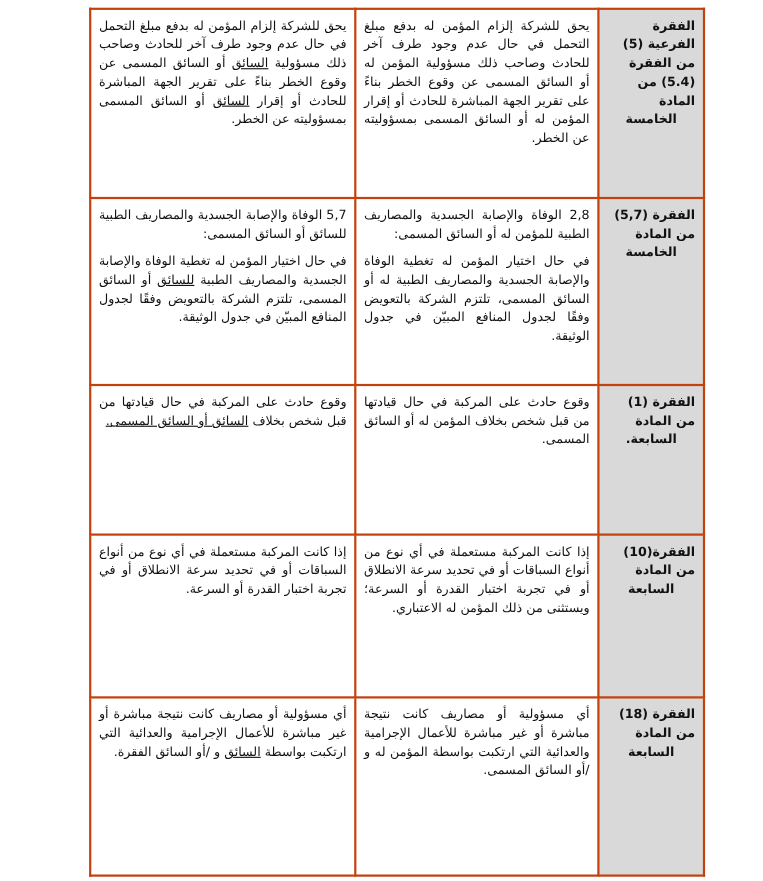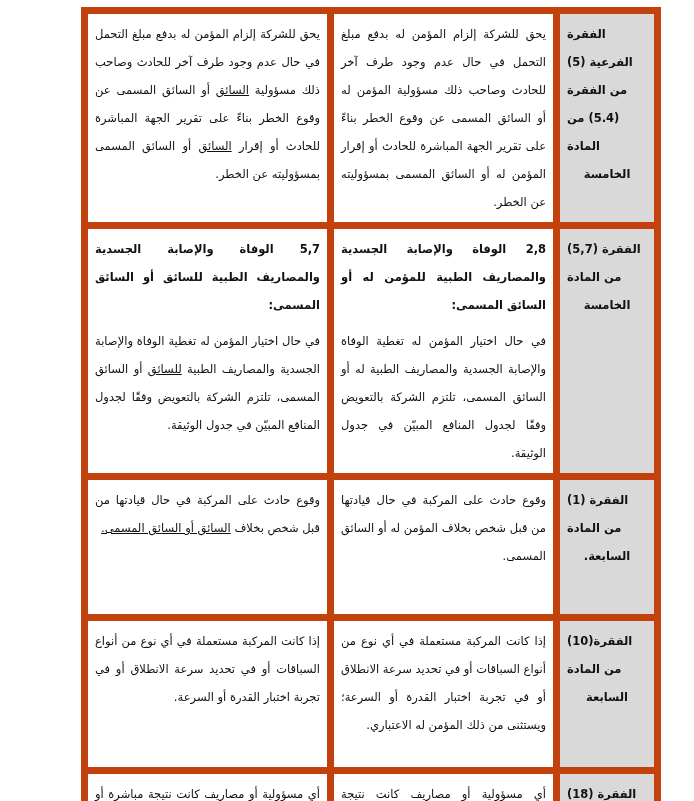--- a/index.html
+++ b/index.html
@@ -2,36 +2,36 @@
 <html><head>
   <meta charset="utf-8">
   <style>
     html, body { margin: 0; padding: 0; background: #ffffff; }
     body { width: 694px; height: 801px; position: relative; overflow: hidden; font-family: "DejaVu Sans", sans-serif; }
     .tbl {
       position: absolute; left: 81px; top: 7px; width: 558px;
       border-collapse: collapse; direction: rtl; table-layout: fixed;
     }
     .tbl td {
-      border: 7px solid #c2410c; vertical-align: top;
-      font-size: 11.5px; line-height: 28px; color: #111;
+      border: 2px solid #c2410c; vertical-align: top;
+      font-size: 11.5px; line-height: 17px; color: #111;
       padding: 6px 7px 6px 7px; text-align: justify; text-align-last: right;
     }
     .tbl td.ref {
-      background: #d9d9d9; font-weight: bold; text-align: left; text-align-last: center;
+      background: #d9d9d9; font-weight: bold; text-align: right; text-align-last: center;
       font-size: 11.5px; width: 80px;
     }
     .tbl td.orig { width: 205px; }
     .tbl td.amend { width: 225px; }
     .r1 td { height: 158px; }
     .r2 td { height: 156px; }
     .r3 td { height: 122px; margin-left: 48px; }
     .r4 td { height: 134px; }
     .r5 td { height: 148px; }
-    .head { font-weight: bold; display: block; }
+    .head { font-weight: normal; display: block; }
     .gap { display: block; height: 8px; }
     u { text-decoration: underline; }
   </style>
 </head>
 <body>
 
 <table class="tbl">
   <tbody>
       <tr class="r1">
     <td class="ref">الفقرة الفرعية (5) من الفقرة (5.4) من المادة الخامسة</td>

